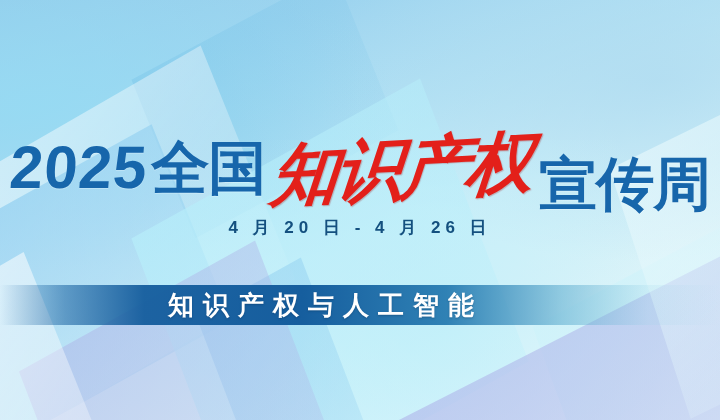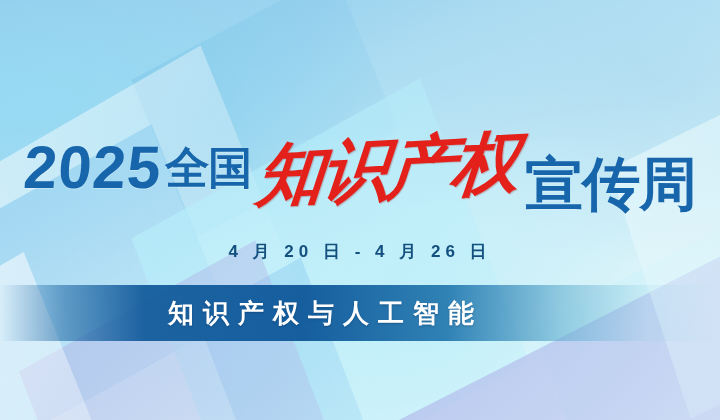--- a/index.html
+++ b/index.html
@@ -143,21 +143,21 @@
   .t-year {
     font-size: 60px;
     font-weight: bold;
     color: #1766ab;
     letter-spacing: 1px;
     line-height: 1;
     transform: skewX(-4deg);
     text-shadow: 0 1px 0 rgba(255,255,255,0.25);
   }
   .t-quanguo {
-    font-size: 44px;
+    font-size: 58px;
     font-weight: bold;
     color: #1766ab;
     line-height: 1;
     margin-left: 4px;
     letter-spacing: -1px;
     text-shadow: 0 1px 0 rgba(255,255,255,0.25);
   }
   .t-red {
     font-family: "DejaVu Serif", "Liberation Serif", serif;
     font-size: 68px;
@@ -177,33 +177,33 @@
     line-height: 1;
     margin-left: 6px;
     letter-spacing: -1px;
     text-shadow: 0 1px 0 rgba(255,255,255,0.25);
     margin-top: 31px;
   }
 
   .date-row {
     position: absolute;
     left: 0; right: 0;
-    top: 240px;
+    top: 216px;
     text-align: center;
     font-size: 17px;
     font-weight: bold;
     color: #14507f;
     letter-spacing: 5px;
   }
 
   .subtitle-band {
     position: absolute;
     left: 0; right: 0;
     top: 285px;
-    height: 56px;
+    height: 40px;
     background: linear-gradient(90deg,
                 rgba(24,97,160,0.00) 0%,
                 rgba(24,97,160,0.55) 9%,
                 rgba(22,94,158,0.96) 20%,
                 rgba(22,94,158,1.00) 42%,
                 rgba(35,120,175,0.92) 62%,
                 rgba(90,170,205,0.55) 78%,
                 rgba(150,210,230,0.18) 90%,
                 rgba(180,225,240,0.00) 100%);
     display: flex;

